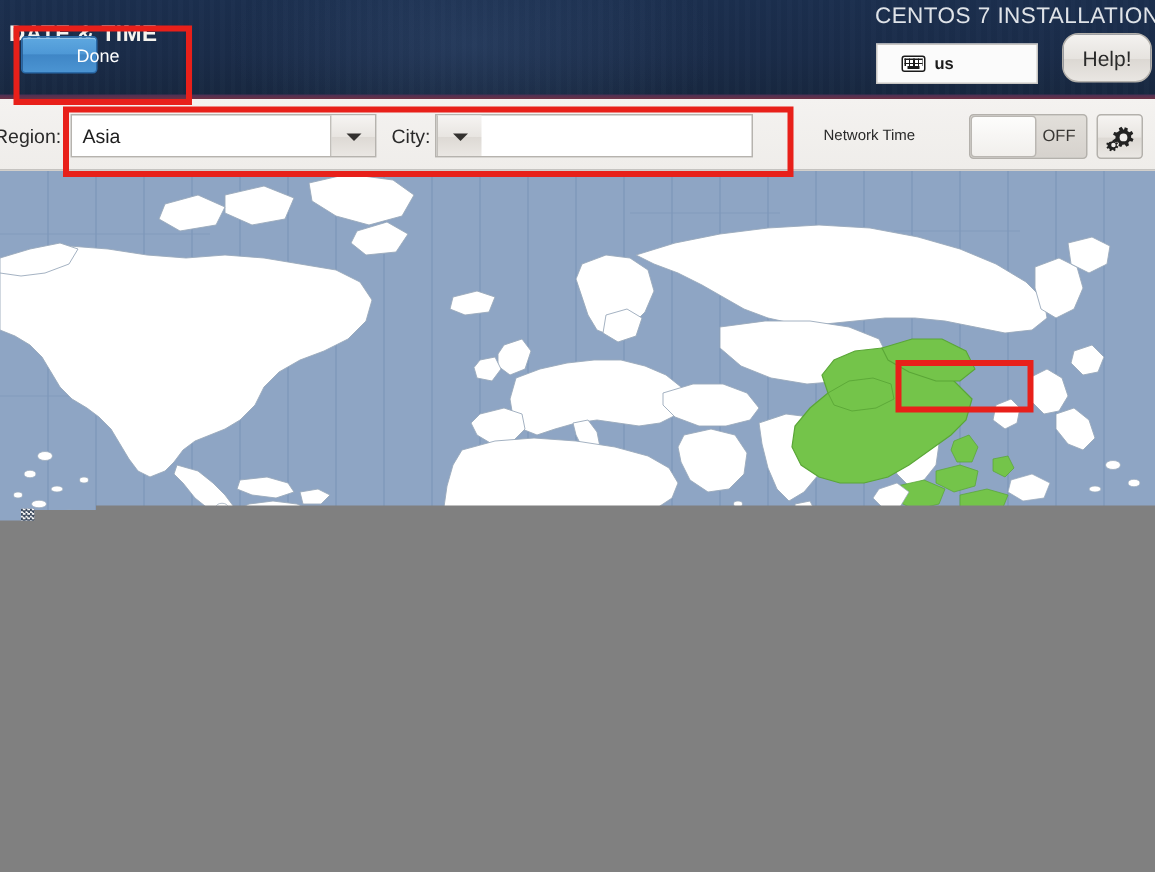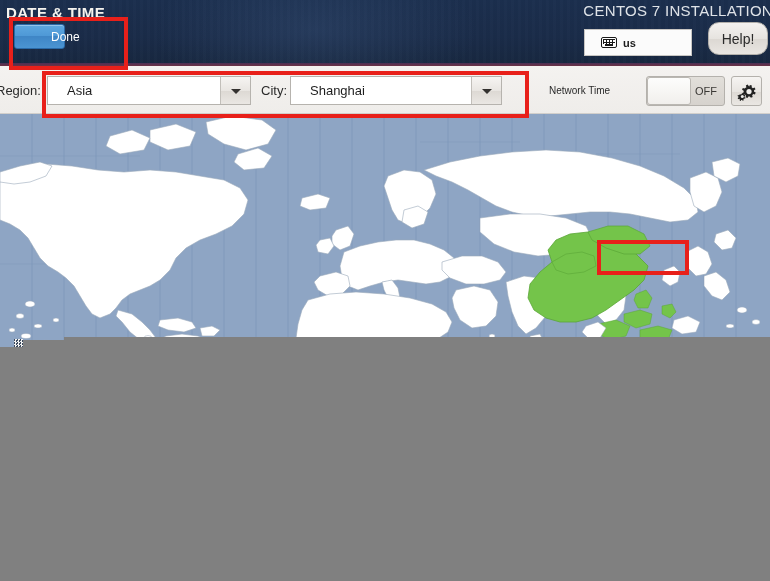--- a/index.html
+++ b/index.html
@@ -45,21 +45,21 @@
   }
   .header-underline {
     position: absolute;
     left: 0; top: 63px;
     width: 770px; height: 3px;
     background: linear-gradient(180deg, #4a2f55 0%, #6d3245 100%);
   }
 
   .page-title {
     position: absolute;
-    left: 6px; top: 4px;
+    left: 6px; top: 14px;
     font-size: 15px;
     font-weight: bold;
     letter-spacing: 0.4px;
     color: #f5f3ee;
     line-height: 18px;
     white-space: nowrap;
   }
 
   .install-title {
     position: absolute;
@@ -165,21 +165,20 @@
 
   .combo {
     position: absolute;
     height: 29px;
     background: #ffffff;
     border: 1px solid #b6b3ae;
     box-sizing: border-box;
     display: flex;
     align-items: stretch;
     cursor: pointer;
-    padding-left: 12px;
   }
   .combo-region { left: 47px; top: 76px; width: 204px; }
   .combo-city   { left: 290px; top: 76px; width: 212px; }
 
   .combo-value {
     flex: 1 1 auto;
     font-size: 13px;
     color: #1d1d1d;
     line-height: 27px;
     padding-left: 7px;
@@ -331,21 +330,20 @@
   <div class="field-label label-region">Region:</div>
 
   <div class="combo combo-region">
     <div class="combo-value">Asia</div>
     <div class="combo-arrow"></div>
   </div>
 
   <div class="field-label label-city">City:</div>
 
   <div class="combo combo-city">
-    <div class="combo-value">Shanghai</div>
     <div class="combo-arrow"></div>
   </div>
 
   <div class="nettime-label">Network Time</div>
 
   <div class="toggle">
     <div class="toggle-knob"></div>
     <div class="toggle-text">OFF</div>
   </div>
 

